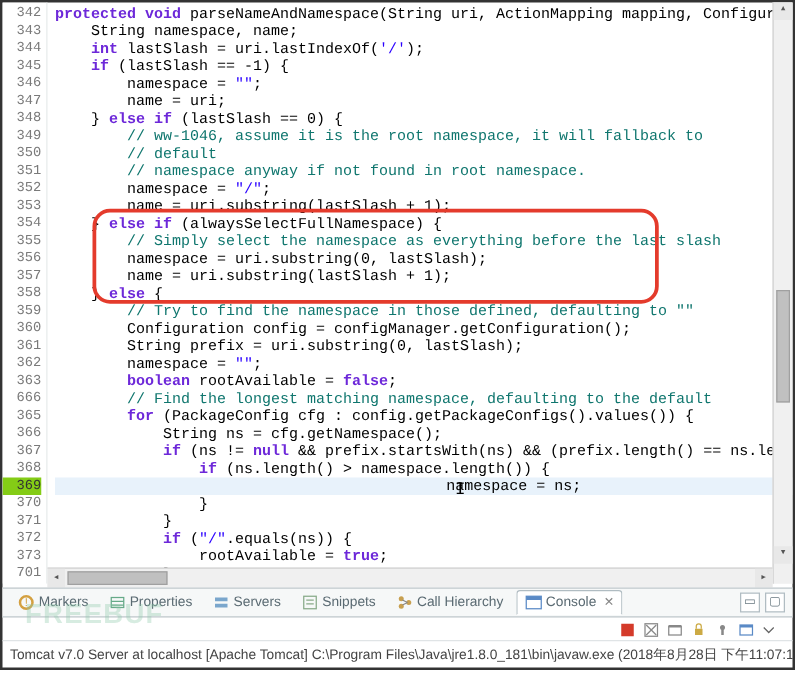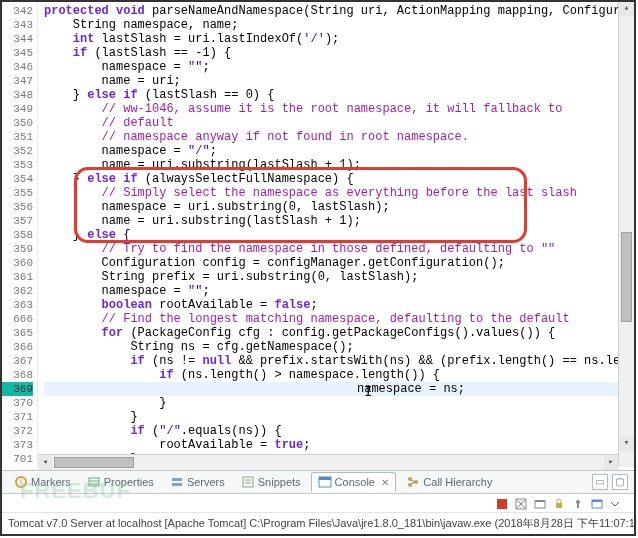--- a/index.html
+++ b/index.html
@@ -34,34 +34,34 @@
   color: #7a7a7a;
   font-size: 11px;
   text-align: right;
   padding-right: 4px;
   border-right: 1px solid #e8ecec;
   flex-shrink: 0;
   line-height: 14px;
   padding-top: 2px;
 }
 .gutter div { height: 14px; }
-.gutter .cur { background: #14b8a6; color: #333; }
+.gutter .cur { background: #84cc16; color: #333; }
 .code {
   flex: 1;
   white-space: pre;
   line-height: 14px;
   padding-left: 6px;
   padding-top: 2px;
   position: relative;
   overflow: hidden;
 }
 .code .line { height: 14px; position: relative; }
 .code .hl-line { background: #e8f2fb; text-align: center; }
 .kw { color: #6d28d9; font-weight: bold; }
-.cm { color: #a21caf; }
+.cm { color: #0f766e; }
 .str { color: #2a00ff; }
 .pl { color: #000; }
 .highlight-box {
   position: absolute;
   border: 3px solid #e43b2c;
   border-radius: 14px;
   background: transparent;
   pointer-events: none;
   left: 72px;
   top: 165px;
@@ -269,38 +269,38 @@
         <span>Servers</span>
       </div>
       <div class="tab">
         <span class="ico"><svg width="14" height="14">
             <rect x="2" y="2" width="10" height="10" fill="none" stroke="#8a8"></rect>
             <line x1="4" y1="5" x2="10" y2="5" stroke="#8a8"></line>
             <line x1="4" y1="8" x2="10" y2="8" stroke="#8a8"></line>
           </svg></span>
         <span>Snippets</span>
       </div>
-      <div class="tab active">
-        <span class="ico"><svg width="14" height="14">
-            <rect x="1" y="2" width="12" height="10" fill="none" stroke="#5a8ac6"></rect>
-            <rect x="1" y="2" width="12" height="3" fill="#5a8ac6"></rect>
-          </svg></span>
-        <span>Console</span>
-        <span class="close">✕</span>
-      </div>
       <div class="tab">
         <span class="ico"><svg width="14" height="14">
             <circle cx="4" cy="4" r="2" fill="#c8a050"></circle>
             <circle cx="10" cy="7" r="2" fill="#c8a050"></circle>
             <circle cx="4" cy="10" r="2" fill="#c8a050"></circle>
             <line x1="5" y1="5" x2="9" y2="7" stroke="#888"></line>
             <line x1="5" y1="9" x2="9" y2="7" stroke="#888"></line>
           </svg></span>
         <span>Call Hierarchy</span>
       </div>
+      <div class="tab active">
+        <span class="ico"><svg width="14" height="14">
+            <rect x="1" y="2" width="12" height="10" fill="none" stroke="#5a8ac6"></rect>
+            <rect x="1" y="2" width="12" height="3" fill="#5a8ac6"></rect>
+          </svg></span>
+        <span>Console</span>
+        <span class="close">✕</span>
+      </div>
       <div class="toolbar-icons" id="tabtools">
       <span class="btn">▭</span>
       <span class="btn">▢</span>
     </div>
   </div>
 
   <div class="console-line">
     <span class="cbtn"><svg width="12" height="12">
           <rect x="1" y="1" width="10" height="10" fill="#d43a2a"></rect>
         </svg></span>

